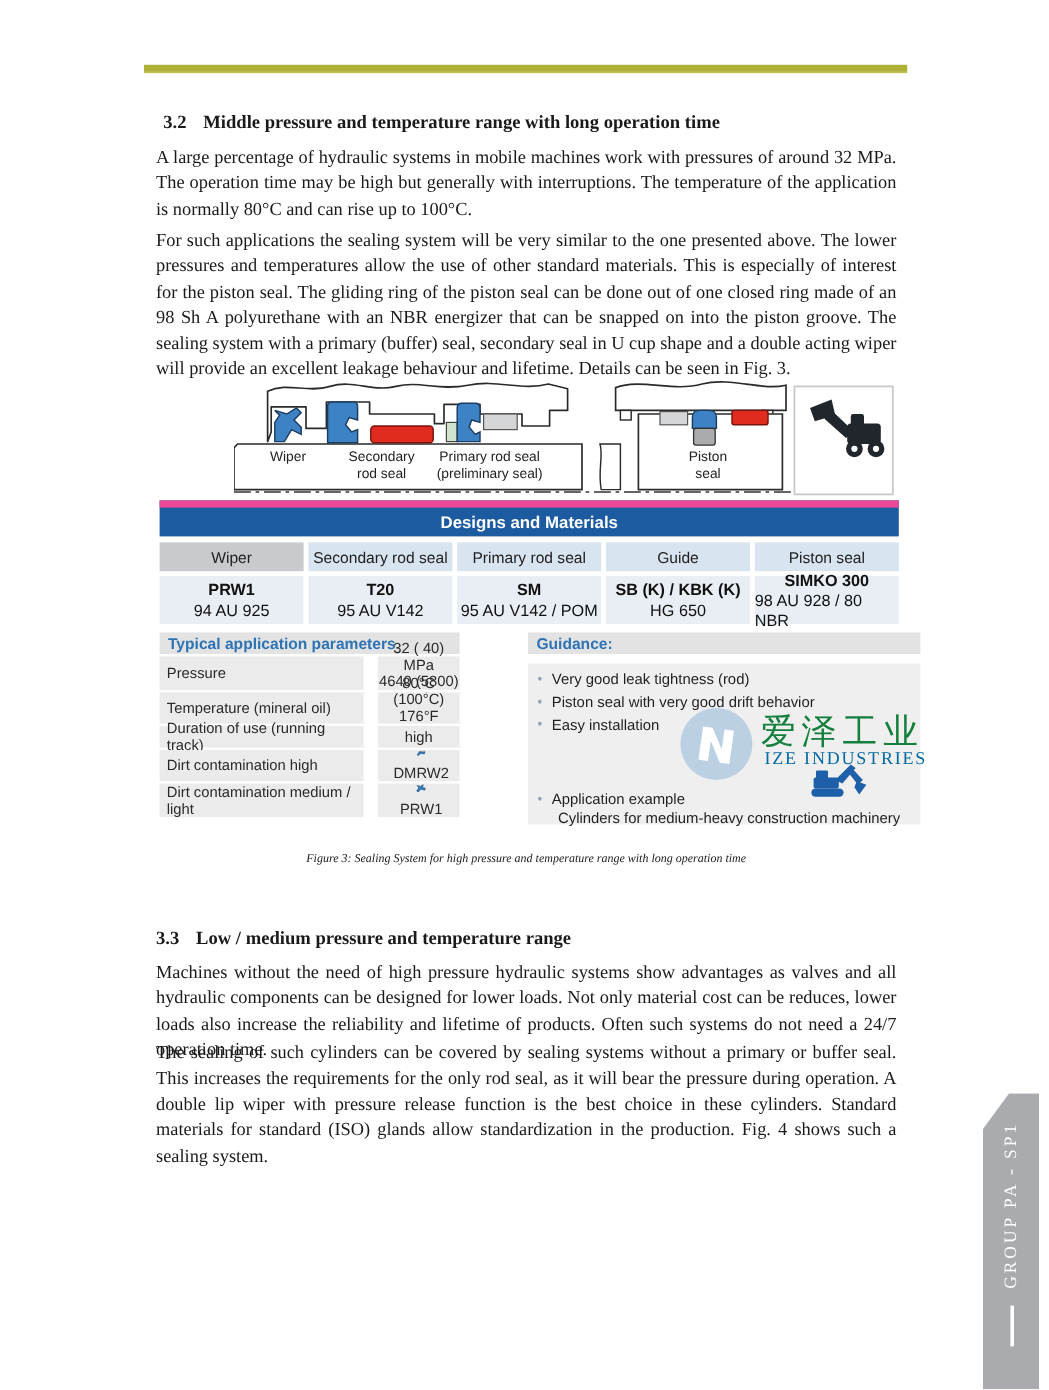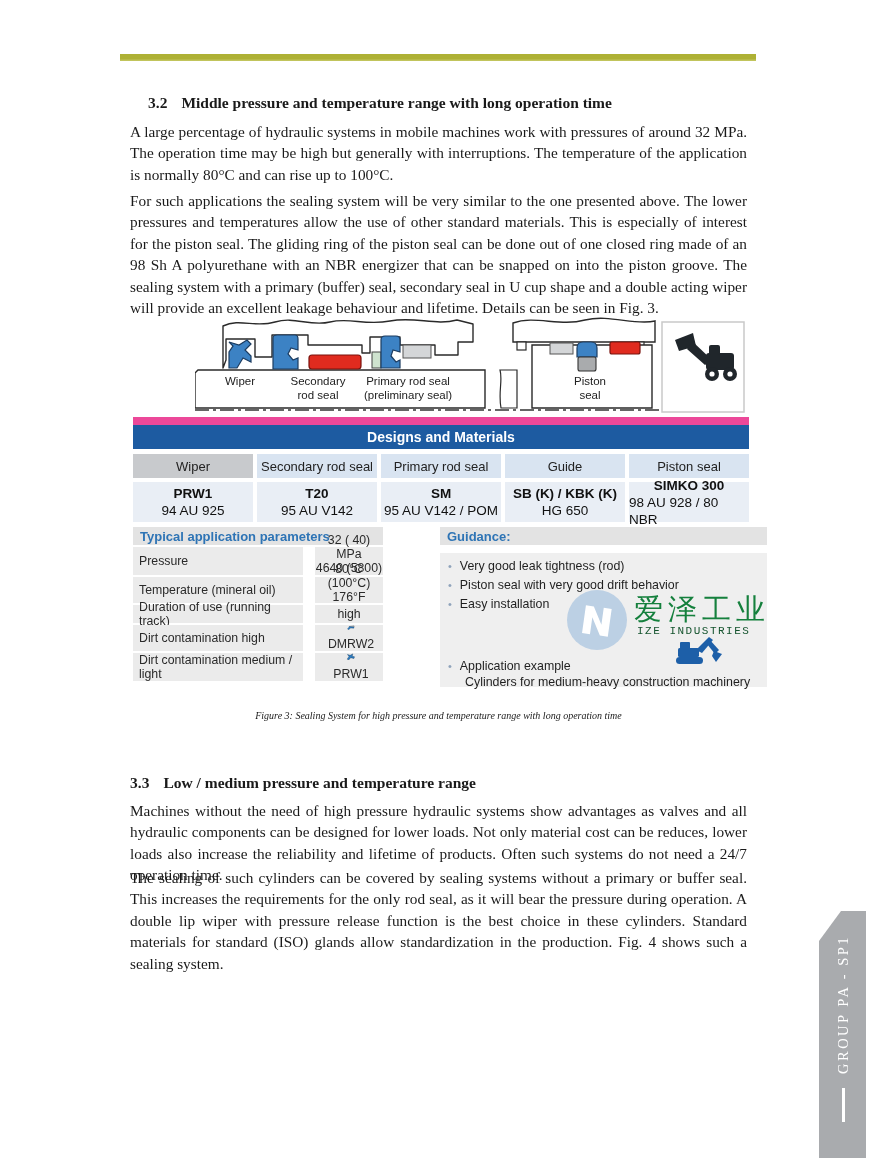--- a/index.html
+++ b/index.html
@@ -18,21 +18,21 @@
   .h-sec .num{margin-right:14px;}
   .para{width:617px;font-size:15.3px;line-height:21.4px;text-align:justify;}
 
   
   .diagram{left:195px;top:312px;width:553px;height:104px;}
   .dlabel{position:absolute;font-family:"Liberation Sans",sans-serif;
     font-size:11.5px;color:#222;text-align:center;line-height:14px;}
 
   
   .mat-table{left:133px;top:417px;width:616px;font-family:"Liberation Sans",sans-serif;}
-  .mat-title{height:24px;background:#1d5ba1;border-top:8px solid #ec4899;
+  .mat-title{height:24px;background:#1d5ba1;border-top:6px solid #ec4899;
     color:#fff;font-weight:bold;font-size:14px;display:flex;align-items:center;justify-content:center;}
   .mat-row{display:flex;gap:4px;}
   .mat-head{margin-top:5px;}
   .mat-head .cell{height:24px;background:#d9e4f1;font-size:13px;color:#222;
     flex:1;display:flex;align-items:center;justify-content:center;}
   .mat-head .cell.gray{background:#c8cacd;}
   .mat-data{margin-top:4px;}
   .mat-data .cell{height:40px;background:#e9eef5;flex:1;display:flex;flex-direction:column;
     align-items:center;justify-content:center;font-size:13.5px;color:#111;line-height:17px;}
   .mat-data .cell b{font-size:13.5px;}
@@ -53,40 +53,40 @@
   .guidance{left:420px;top:527px;width:327px;font-family:"Liberation Sans",sans-serif;margin-left:20px;}
   .gbody{margin-top:8px;background:#efefef;height:134px;position:relative;
     font-size:12.4px;color:#1f1f1f;}
   .bullet{position:absolute;left:8px;display:flex;gap:8px;line-height:15px;}
   .bullet .dot{color:#8fa3bb;font-size:11px;line-height:15px;}
   .gdetail{position:absolute;left:25px;line-height:15px;}
 
   
   .wm-cn{font-family:"Liberation Sans",sans-serif;font-weight:normal;font-size:29px;
     color:#15803d;letter-spacing:5px;}
-  .wm-en{font-family:Liberation Mono, monospace;font-size:11px;color:#14532d;letter-spacing:1.5px;}
+  .wm-en{font-family:Liberation Serif, serif;font-size:15px;color:#0369a1;letter-spacing:1.5px;}
 
   .caption{left:130px;top:710px;width:617px;text-align:center;font-style:italic;font-size:10px;}
 
   
   .side-tab{left:819px;top:911px;width:47px;height:247px;background:#a9abae;
     clip-path:polygon(0 30px,22px 0,100% 0,100% 100%,0 100%);}
   .tab-rot{position:absolute;left:50%;top:96px;width:230px;height:20px;
     transform:translate(-50%,-50%) rotate(-90deg);transform-origin:center;
     display:flex;align-items:center;gap:14px;justify-content:flex-start;}
   .tab-line{width:34px;height:3px;background:#fff;flex:0 0 auto;}
   .tab-label{color:#fff;font-family:"Liberation Serif",serif;font-size:14.5px;
     letter-spacing:2.5px;white-space:nowrap;}
 </style>
 </head>
 <body>
 
 <div class="abs top-rule"></div>
 
-<div class="abs h-sec" style="left:148px;top:94px;">
+<div class="abs h-sec" style="left:136px;top:94px;">
   <span class="num">3.2</span><span>Middle pressure and temperature range with long operation time</span>
 </div>
 <div class="abs para" style="left:130px;top:121px;">A large percentage of hydraulic systems in mobile machines work with pressures of around 32 MPa.  The operation time may be high but generally with interruptions. The temperature of the application is normally 80°C and can rise up  to 100°C.</div>
 <div class="abs para" style="left:130px;top:190px;">For such applications the sealing system will be very similar to the one presented above.  The lower pressures and temperatures allow the use of other standard materials.  This is especially  of interest for the piston seal.  The gliding ring of the piston seal can be done out of one closed ring made of an 98 Sh A polyurethane with an NBR energizer that can be snapped on into the piston groove.  The sealing system with a primary (buffer) seal, secondary seal in U cup shape and a double acting wiper will provide an excellent leakage behaviour and lifetime.  Details can be seen in Fig. 3.</div>
 
 <div class="abs diagram">
   <svg width="553" height="104" viewBox="0 0 553 104">
 
     <line x1="0" y1="98" x2="465" y2="98" stroke="#333" stroke-width="1.4" stroke-dasharray="14 4 3 4"></line>
 

